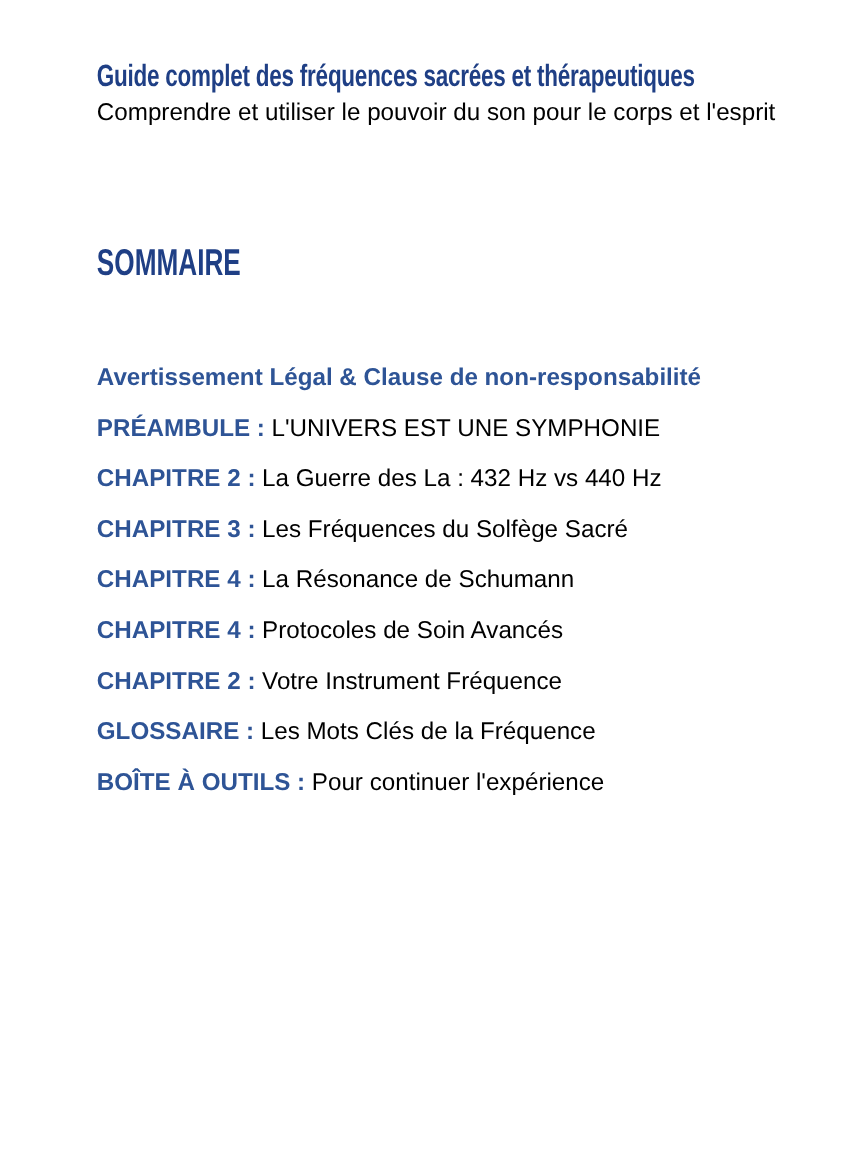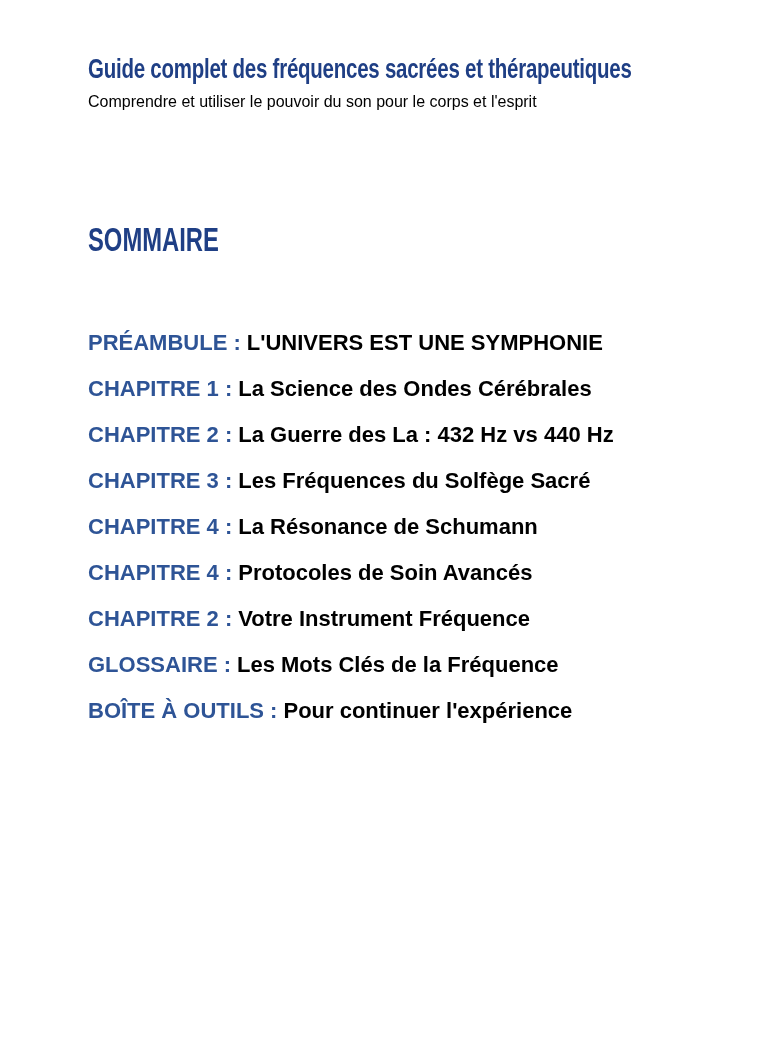--- a/index.html
+++ b/index.html
@@ -26,21 +26,21 @@
     line-height: 30px;
     color: var(--title-blue, #1F3F85);
     white-space: nowrap;
     transform: scaleX(0.73);
     transform-origin: left center;
     letter-spacing: -0.3px;
   }
   .doc-subtitle {
     margin: 0;
     margin-top: 4px;
-    font-size: 16px;
+    font-size: 22px;
     font-weight: normal;
     line-height: 28px;
     color: var(--body-black, #000000);
     white-space: nowrap;
   }
   .section-heading {
     margin: 0;
     margin-top: 104px;
     font-size: 34px;
     font-weight: bold;
@@ -58,21 +58,21 @@
     line-height: 26px;
     margin-bottom: 20px;
     white-space: nowrap;
     color: var(--body-black, #000000);
   }
   .toc-prefix {
     font-weight: bold;
     color: var(--prefix-blue, #2E5496);
   }
   .toc-text {
-    font-weight: bold;
+    font-weight: normal;
     color: var(--body-black, #000000);
     margin-left: 6px;
   }
   .footer-link {
     position: absolute;
     left: 0;
     right: 0;
     top: 992px;
     text-align: center;
     font-size: 12px;
@@ -96,28 +96,28 @@
 <div class="page">
 
   <h1 class="doc-title">Guide complet des fréquences sacrées et thérapeutiques</h1>
 
   <p class="doc-subtitle">Comprendre et utiliser le pouvoir du son pour le corps et l'esprit</p>
 
   <h2 class="section-heading">SOMMAIRE</h2>
 
   <div class="toc">
 
+    <div class="toc-item">
+      <span class="toc-prefix">Avertissement Légal &amp; Clause de non-responsabilité</span><span class="toc-text"></span>
+    </div>
 
     <div class="toc-item">
       <span class="toc-prefix">PRÉAMBULE :</span><span class="toc-text">L'UNIVERS EST UNE SYMPHONIE</span>
     </div>
 
-    <div class="toc-item">
-      <span class="toc-prefix">CHAPITRE 1 :</span><span class="toc-text">La Science des Ondes Cérébrales</span>
-    </div>
 
     <div class="toc-item">
       <span class="toc-prefix">CHAPITRE 2 :</span><span class="toc-text">La Guerre des La : 432 Hz vs 440 Hz</span>
     </div>
 
     <div class="toc-item">
       <span class="toc-prefix">CHAPITRE 3 :</span><span class="toc-text">Les Fréquences du Solfège Sacré</span>
     </div>
 
     <div class="toc-item">

